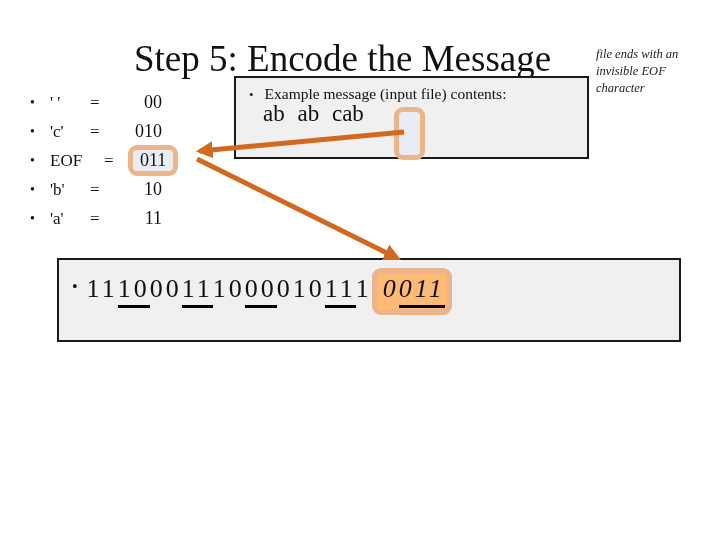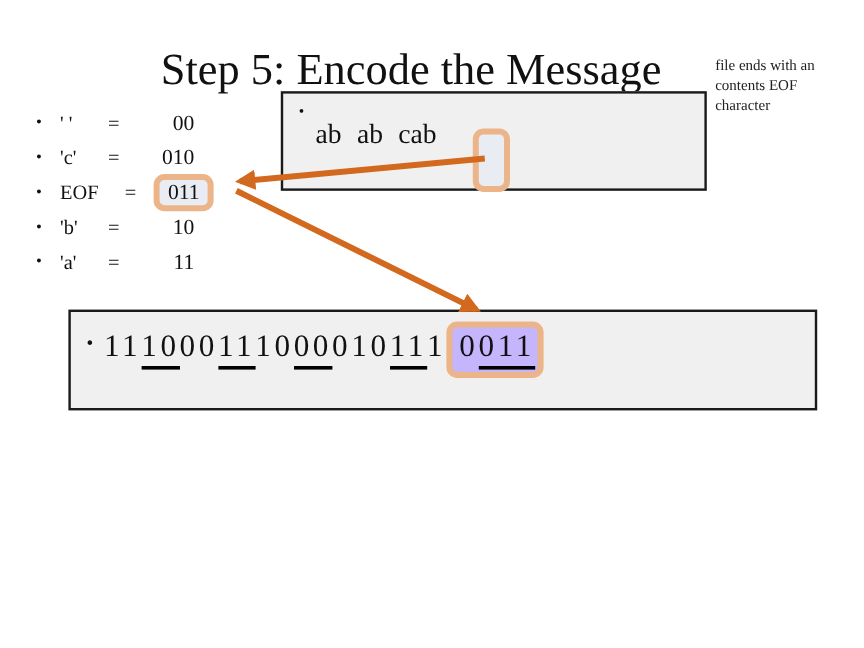--- a/index.html
+++ b/index.html
@@ -2,21 +2,21 @@
 <html><head>
 <meta charset="utf-8">
 <style>
   html,body{margin:0;padding:0;}
   body{width:720px;height:540px;position:relative;background:#ffffff;
        font-family:"Liberation Serif", serif;color:#111;overflow:hidden;}
 
   .title{position:absolute;left:134px;top:37px;font-size:37px;white-space:nowrap;}
 
   .note{position:absolute;left:596px;top:46px;width:110px;
-        font-size:12.5px;line-height:17px;color:#222;}
+        font-style:italic;font-size:12.5px;line-height:17px;color:#222;}
 
   
   .codelist{position:absolute;left:30px;top:88px;}
   .crow{display:flex;align-items:center;height:29px;white-space:nowrap;}
   .crow .bullet{width:20px;font-size:14px;}
   .crow .sym{display:inline-block;min-width:40px;font-size:17px;}
   .crow .eq{display:inline-block;width:26px;font-size:17px;text-align:left;}
   .crow.eof .eq{margin-left:14px;width:22px;}
   .crow .code{display:inline-block;width:46px;font-size:18px;text-align:right;}
   .crow.eof .code{width:auto;text-align:center;}
@@ -33,33 +33,33 @@
   .msgbox .message{margin:-2px 0 0 27px;font-size:23px;word-spacing:7px;white-space:nowrap;}
   .eofslot{position:absolute;left:158px;top:29px;width:21px;height:43px;
            border:5px solid #ebb489;border-radius:9px;background:#e9edf3;box-sizing:content-box;}
 
   .encbox{left:57px;top:258px;width:624px;height:84px;}
   .encrow{display:flex;align-items:flex-start;margin:14px 0 0 13px;white-space:nowrap;}
   .encrow .bullet{font-size:16px;margin:4px 9px 0 0;}
   .bits{font-size:26px;letter-spacing:3px;line-height:30px;}
   .seg{display:inline-block;padding-bottom:1px;}
   .seg.u{border-bottom:3px solid #000;}
-  .bitbox{display:inline-block;border:5px solid #ebb489;border-radius:9px;background:#c4b5fd;
-          padding:1px 2px 2px 6px;margin:-7px -4px -7px 0px;}
+  .bitbox{display:inline-block;border:5px solid #ebb489;border-radius:9px;background:#fdba74;
+          padding:1px 2px 2px 6px;margin:-7px -4px -7px 0px;font-style:italic;}
 
   svg.arrows{position:absolute;left:0;top:0;z-index:10;pointer-events:none;}
 </style>
 </head>
 <body>
 
 <div class="title">Step 5: Encode the Message</div>
 
 <div class="note">
   <div>file ends with an</div>
-  <div>contents EOF</div>
+  <div>invisible EOF</div>
   <div>character</div>
 </div>
 
 <div class="codelist">
   <div class="crow">
     <span class="bullet">•</span>
     <span class="sym">' '</span>
     <span class="eq">=</span>
     <span class="code">00</span>
   </div>
@@ -85,20 +85,21 @@
     <span class="bullet">•</span>
     <span class="sym">'a'</span>
     <span class="eq">=</span>
     <span class="code">11</span>
   </div>
 </div>
 
 <div class="graybox msgbox">
   <div class="labelrow">
     <span class="bullet">•</span>
+    <span class="label">Example message (input file) contents:</span>
   </div>
   <div class="message">ab ab cab</div>
   <div class="eofslot"></div>
 </div>
 
 <div class="graybox encbox">
   <div class="encrow">
     <span class="bullet">•</span>
     <span class="bits"><span class="seg">11</span><span class="seg u">10</span><span class="seg">00</span><span class="seg u">11</span><span class="seg">10</span><span class="seg u">00</span><span class="seg">010</span><span class="seg u">11</span><span class="seg">1</span><span class="bitbox"><span class="seg">0</span><span class="seg u">011</span></span></span>
   </div>

